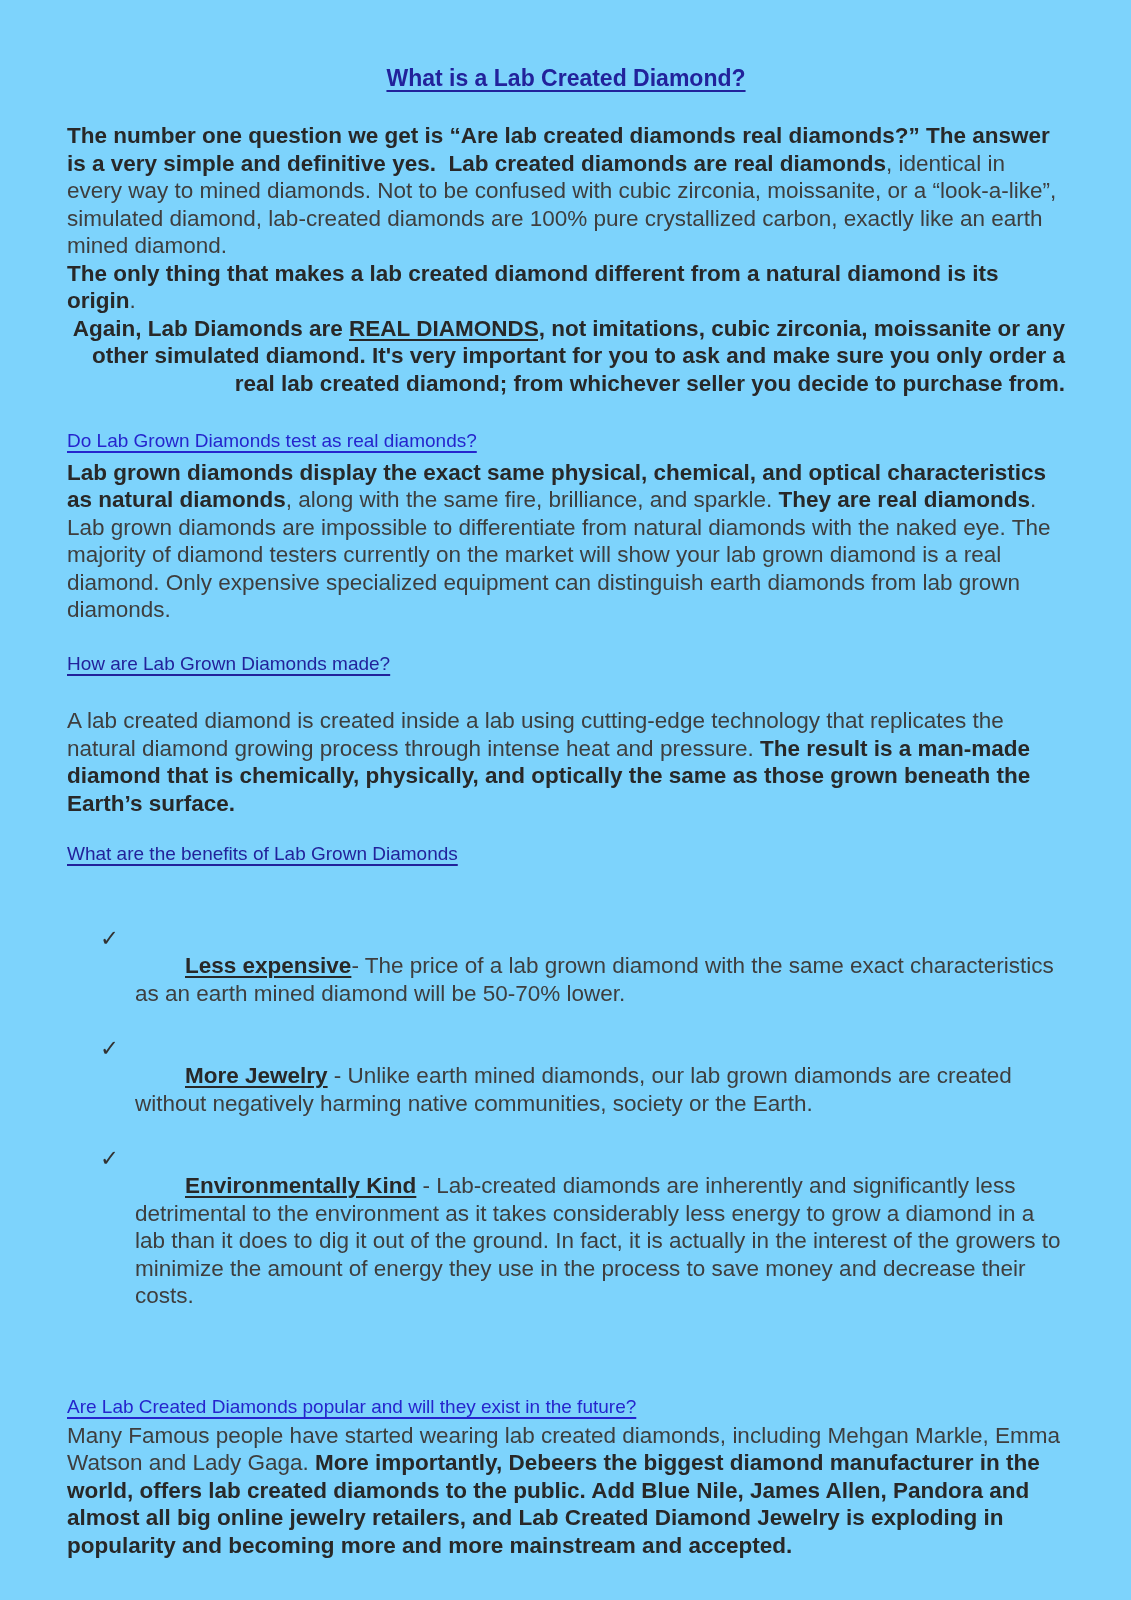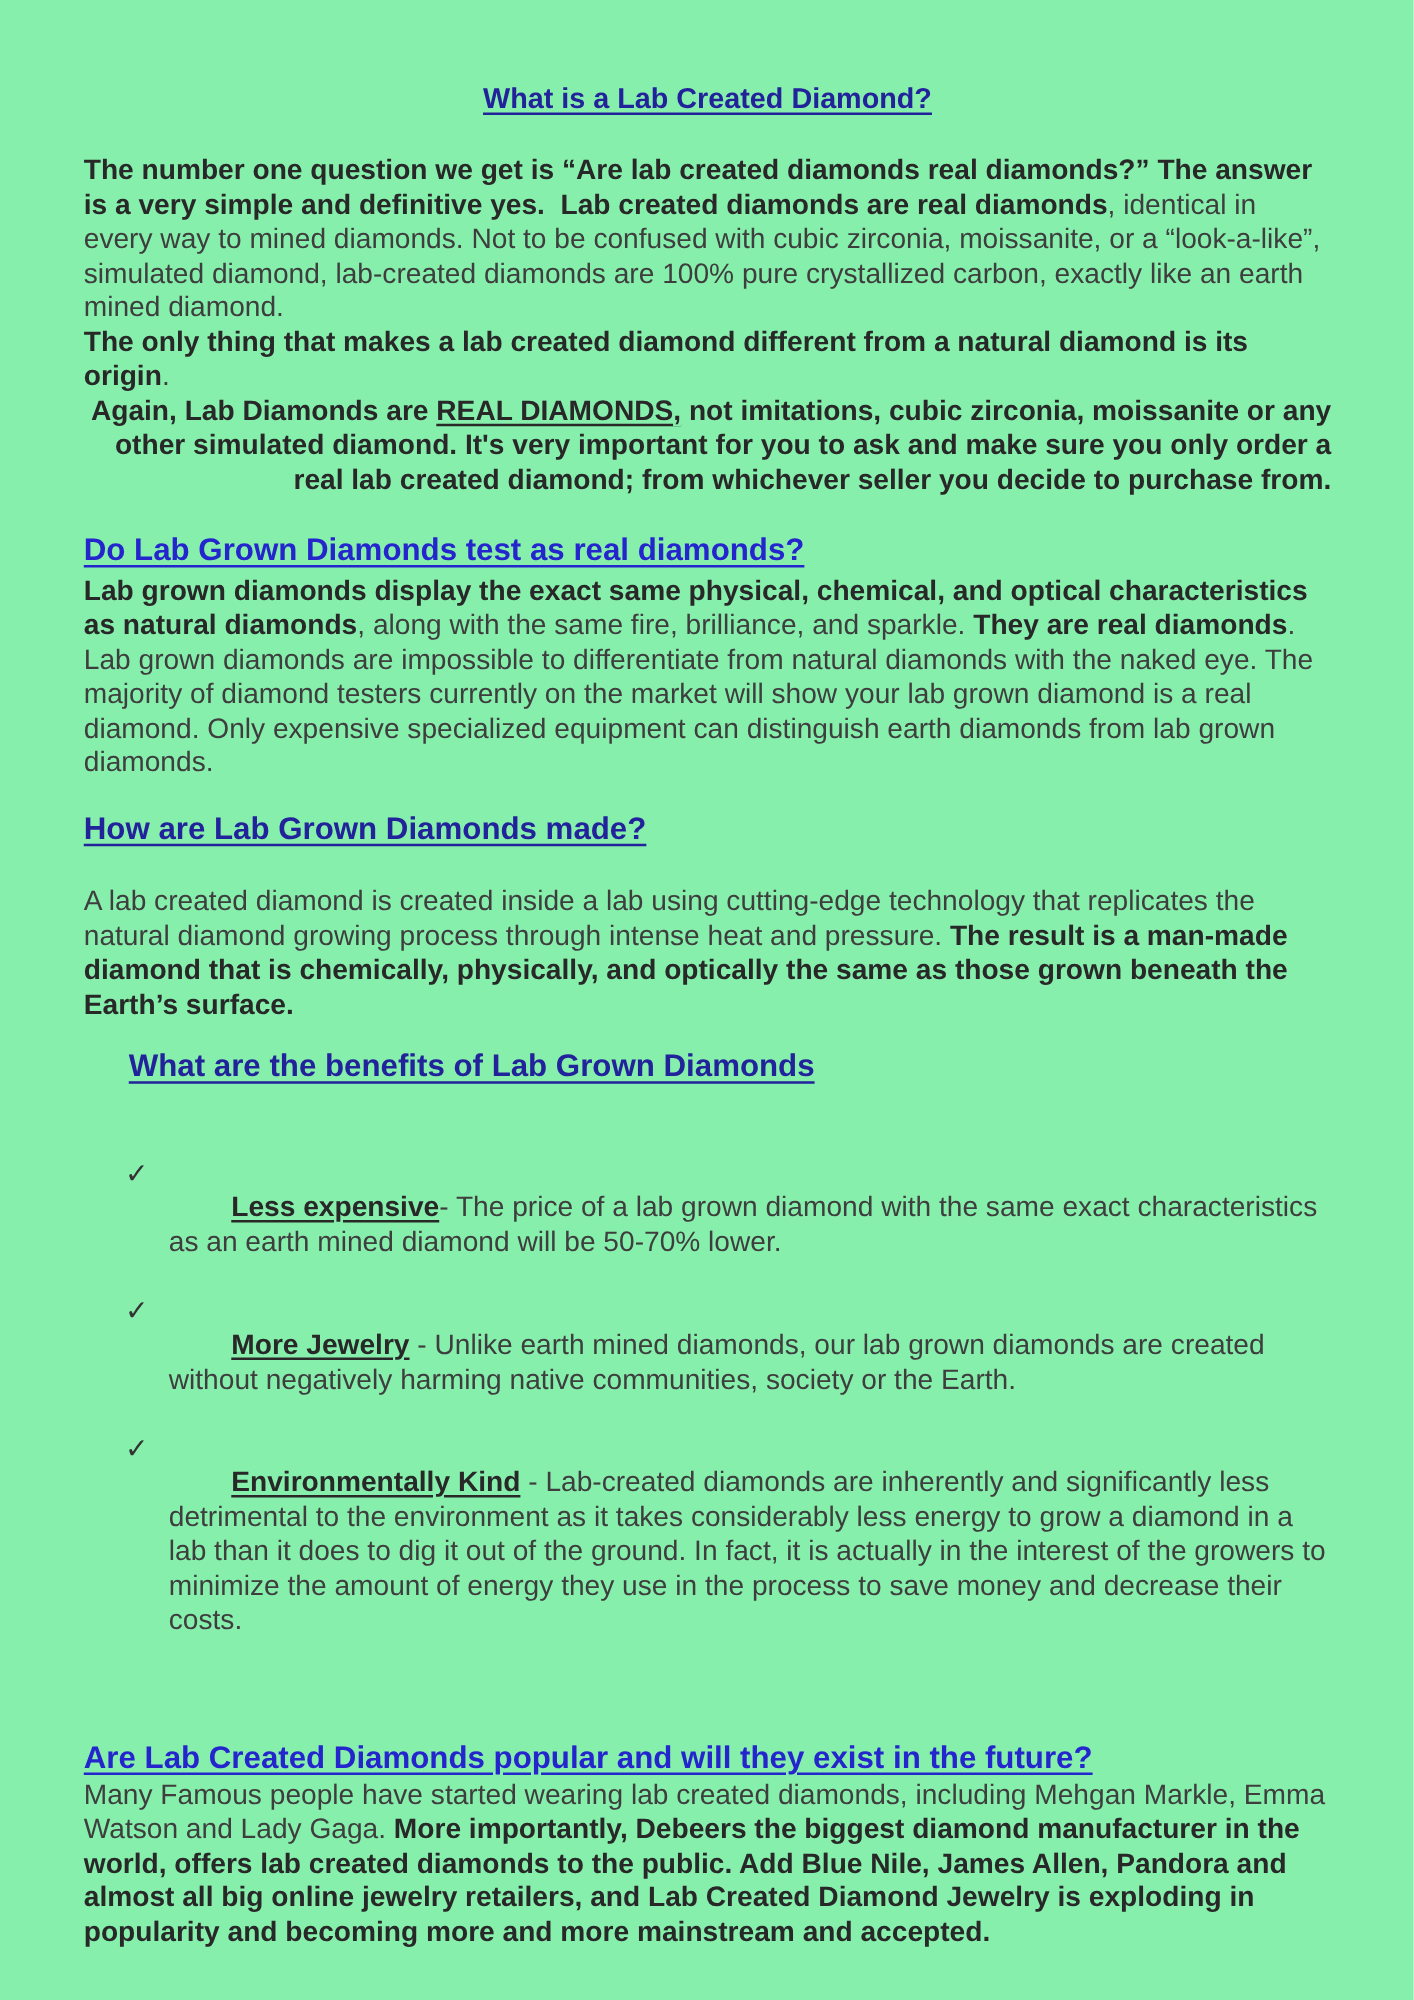--- a/index.html
+++ b/index.html
@@ -1,21 +1,21 @@
 <!DOCTYPE html>
 <html><head>
 <meta charset="utf-8">
 <style>
   html, body { margin: 0; padding: 0; background: #ffffff; }
   .page {
     position: relative;
     width: 1131px;
     height: 1600px;
     margin: 0 auto;
-    background: #86efac;
+    background: #7dd3fc;
     box-sizing: border-box;
     padding: 64px 66px 0 67px;
     font-family: "Liberation Sans", sans-serif;
     overflow: hidden;
   }
   .doc { width: 998px; }
   p, h1, h2, ul { margin: 0; padding: 0; }
   .body-text {
     font-size: 22.5px;
     line-height: 27.5px;
@@ -33,42 +33,42 @@
     font-weight: 700;
     color: #22229b;
     margin-bottom: 30px;
   }
   h1.doc-title .u-wrap {
     text-decoration: underline;
     text-decoration-thickness: 2px;
     text-underline-offset: 4px;
   }
   h2.sec-heading {
-    font-size: 25px;
+    font-size: 19px;
     line-height: 27.5px;
-    font-weight: 700;
+    font-weight: 400;
     text-decoration: underline;
     text-decoration-thickness: 2px;
     text-underline-offset: 4px;
   }
   .navy { color: #22229b; text-decoration-color: #22229b; }
   .blue { color: #2525cd; text-decoration-color: #2525cd; }
   .u {
     text-decoration: underline;
     text-decoration-thickness: 2px;
     text-underline-offset: 3px;
   }
   
   .mb-p1 { }
   .mb-p2 { margin-bottom: 30px; text-align: right; }
   .mb-h2a { margin-bottom: 4px; }
   .mb-p3 { margin-bottom: 26px; }
   .mb-h2b { margin-bottom: 30px; }
   .mb-p4 { margin-bottom: 23px; }
-  .mb-h2c { margin-bottom: 57px; margin-left: 36px; }
+  .mb-h2c { margin-bottom: 57px; }
   .mb-list { margin-bottom: 56px; }
   .mb-h2d { margin-bottom: 1px; }
   ul.check-list {
     list-style: none;
     padding-left: 33px;
   }
   ul.check-list li {
     position: relative;
     padding-left: 35px;
     font-size: 22.5px;

